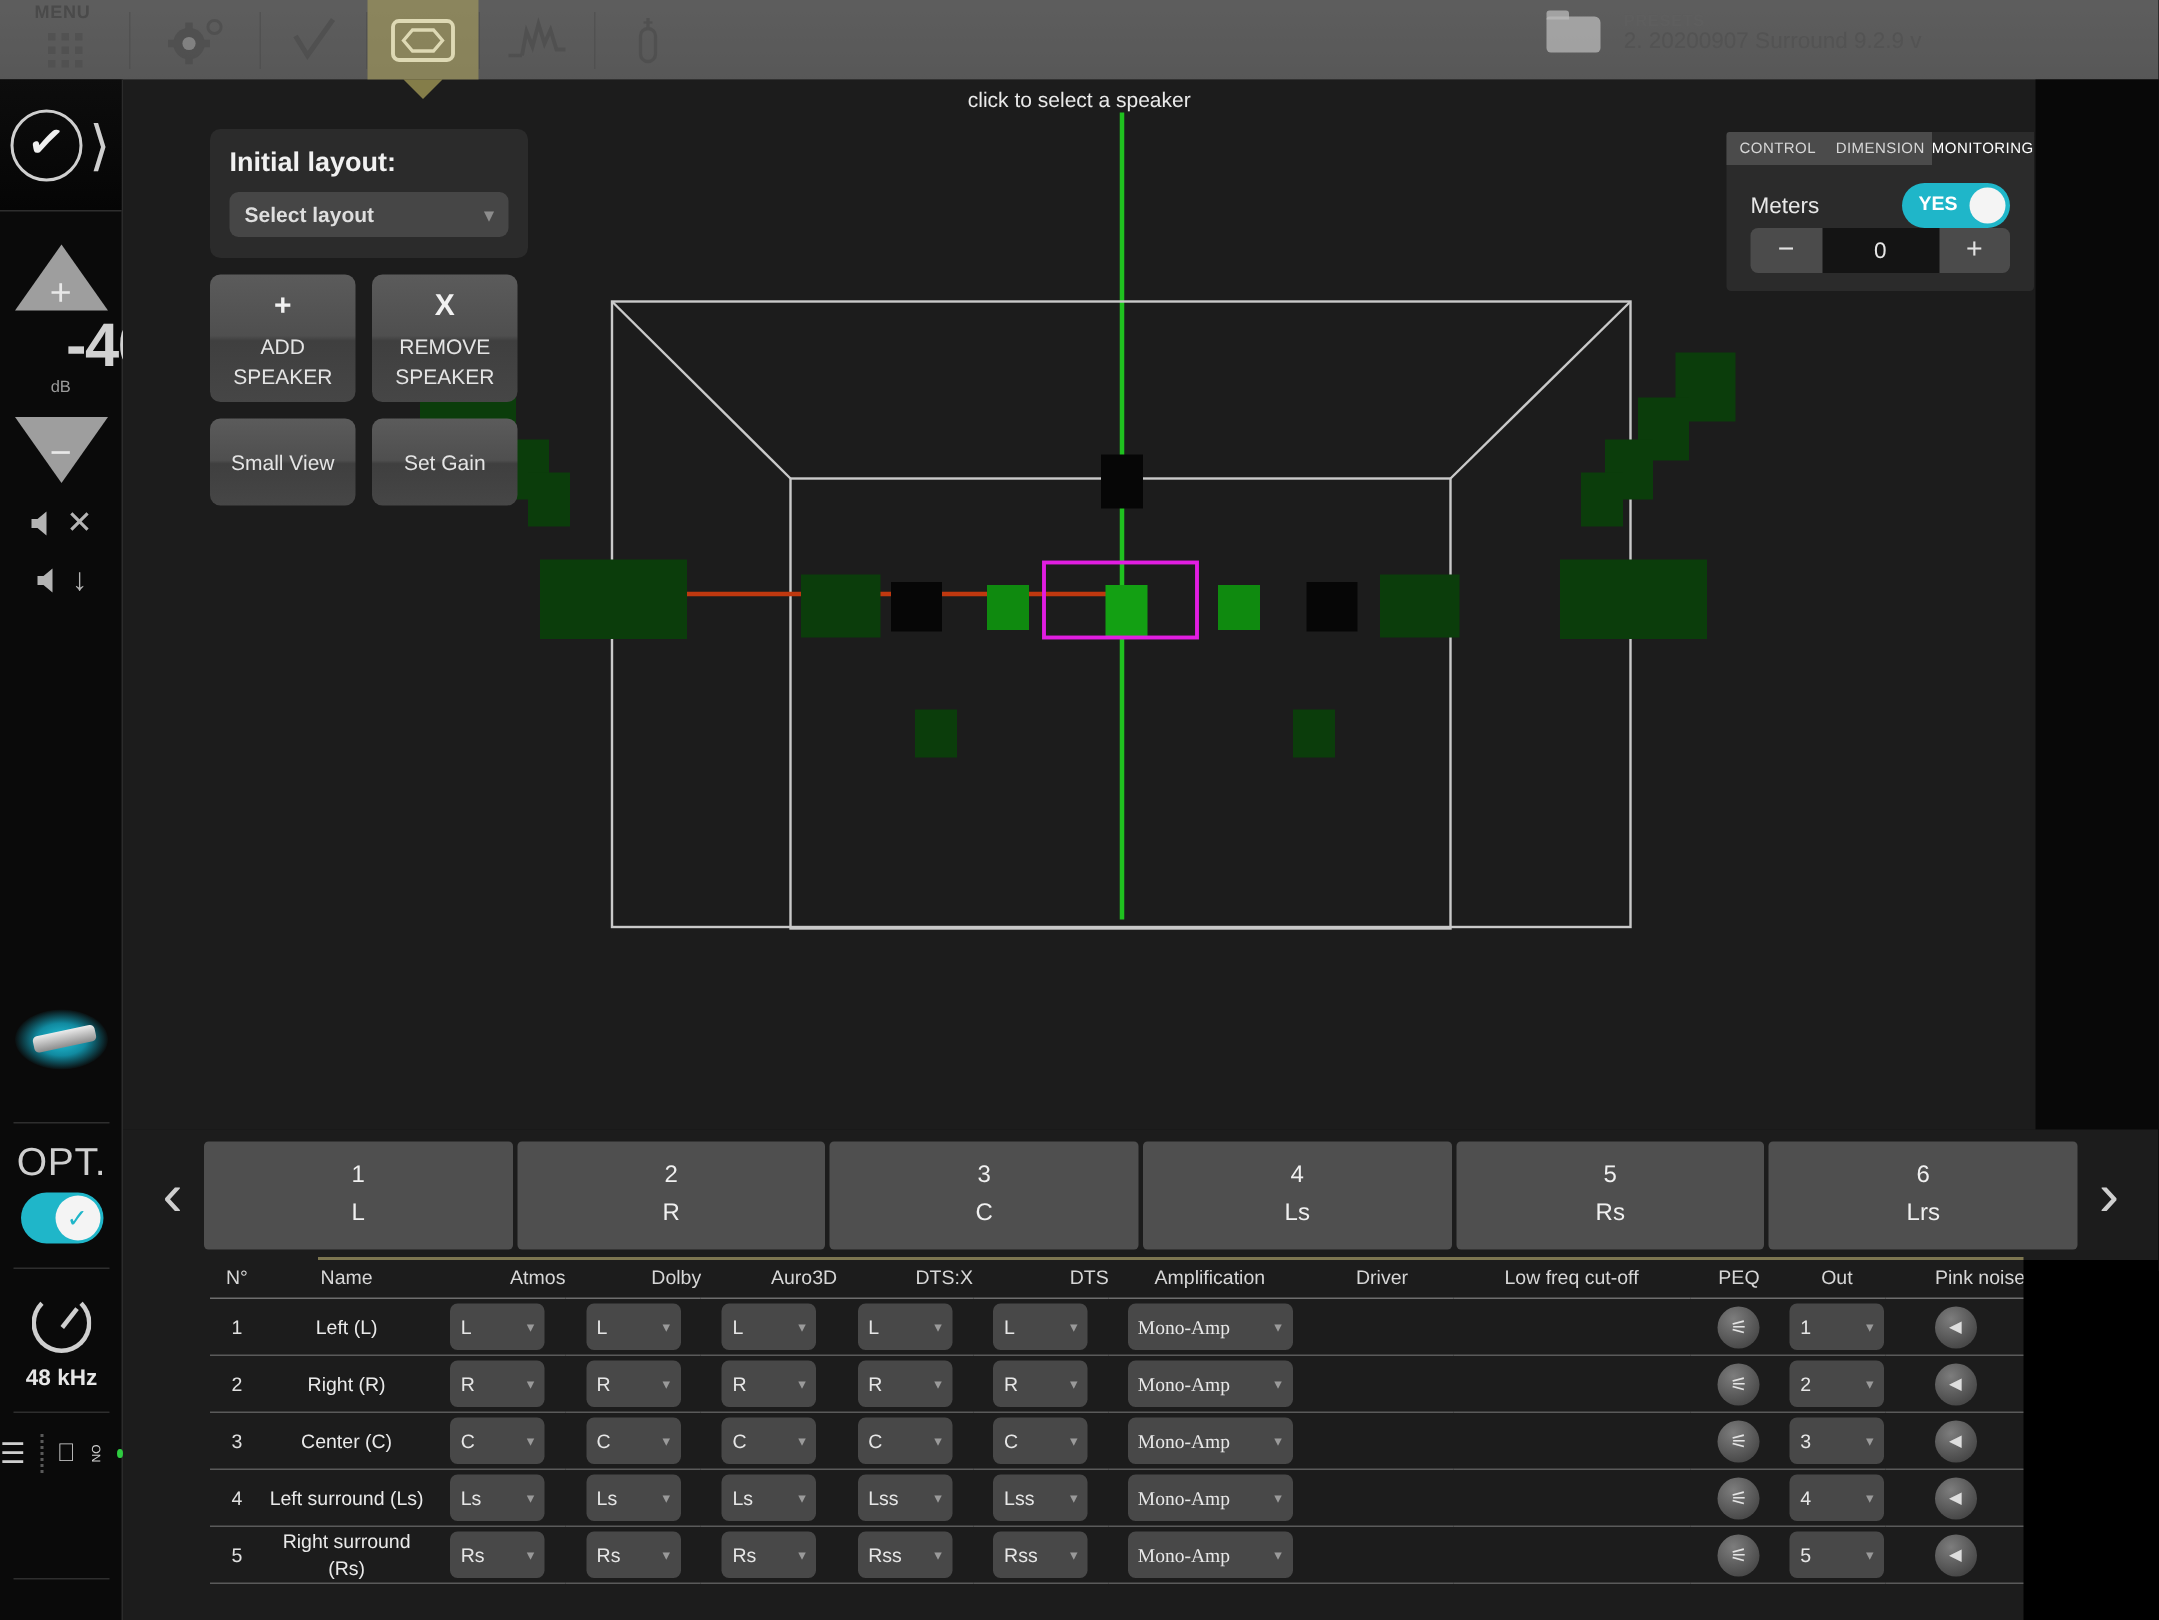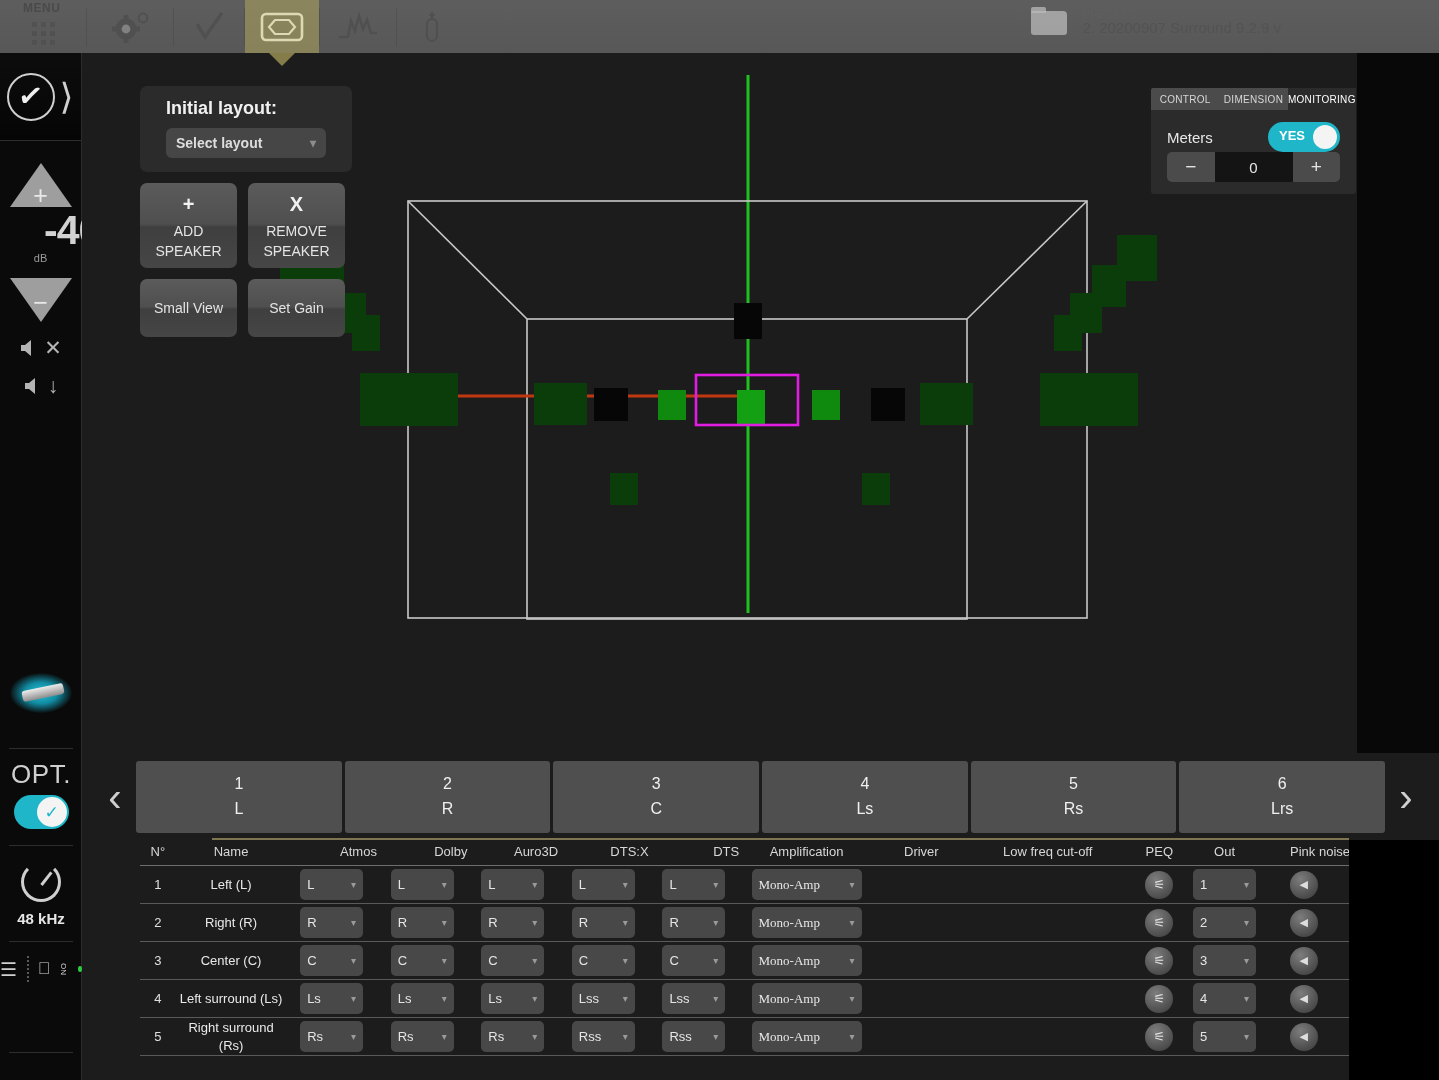--- a/index.html
+++ b/index.html
@@ -126,21 +126,21 @@
   .usb-on { font-size:8px; color:#cfcfcf; writing-mode:vertical-rl; }
   .green-dot { width:6px;height:6px;border-radius:50%;background:#2ecc40;display:inline-block; }
 
   
   .stage { position:absolute; left:82px; top:53px; width:1357px; height:700px;
     background:#1c1c1c; }
   .stage-hint { position:absolute; left:0; top:5px; width:1275px; text-align:center;
     color:#e9e9e9; font-size:14px; }
 
   .panel-left { position:absolute; left:58px; top:33px; width:212px; }
-  .layout-card { background:#2b2b2b; border-radius:7px; padding:12px 26px 14px; }
+  .layout-card { background:#2b2b2b; border-radius:7px; padding:12px 13px 14px; }
   .layout-title { color:#f1f1f1; font-size:18px; font-weight:bold; margin-bottom:9px; }
   .layout-select { background:#464646; border-radius:6px; height:30px;
     display:flex; align-items:center; justify-content:space-between;
     padding:0 10px; color:#dedede; font-size:14px; font-weight:bold; cursor:pointer; }
   .chev { color:#8d8d8d; font-size:12px; }
 
   .btn-grid { display:grid; grid-template-columns:97px 97px; gap:11px; margin-top:11px; }
   .big-btn { height:85px; border-radius:7px; cursor:pointer;
     background:linear-gradient(180deg,#5b5b5b 0%,#4f4f4f 48%,#3f3f3f 52%,#464646 100%);
     display:flex; flex-direction:column; align-items:center; justify-content:center;
@@ -358,20 +358,21 @@
           </span>
         <span class="usb">⎕</span>
         <span class="usb-on">ON</span>
         <span class="green-dot"></span>
       </div>
       <div class="rail-div" style="margin-top:70px;"></div>
     </div>
   </div>
 
   <div class="stage">
+    <div class="stage-hint">click to select a speaker</div>
 
     <svg class="room" viewBox="0 0 1275 620">
 
       <line x1="666" y1="22" x2="666" y2="560" stroke="#1fc11f" stroke-width="3"></line>
 
       <rect x="326" y="148" width="679" height="417" fill="none" stroke="#c9c9c9" stroke-width="1.6"></rect>
 
       <rect x="445" y="266" width="440" height="300" fill="none" stroke="#c9c9c9" stroke-width="1.6"></rect>
 
       <line x1="326" y1="148" x2="445" y2="266" stroke="#c9c9c9" stroke-width="1.6"></line>

